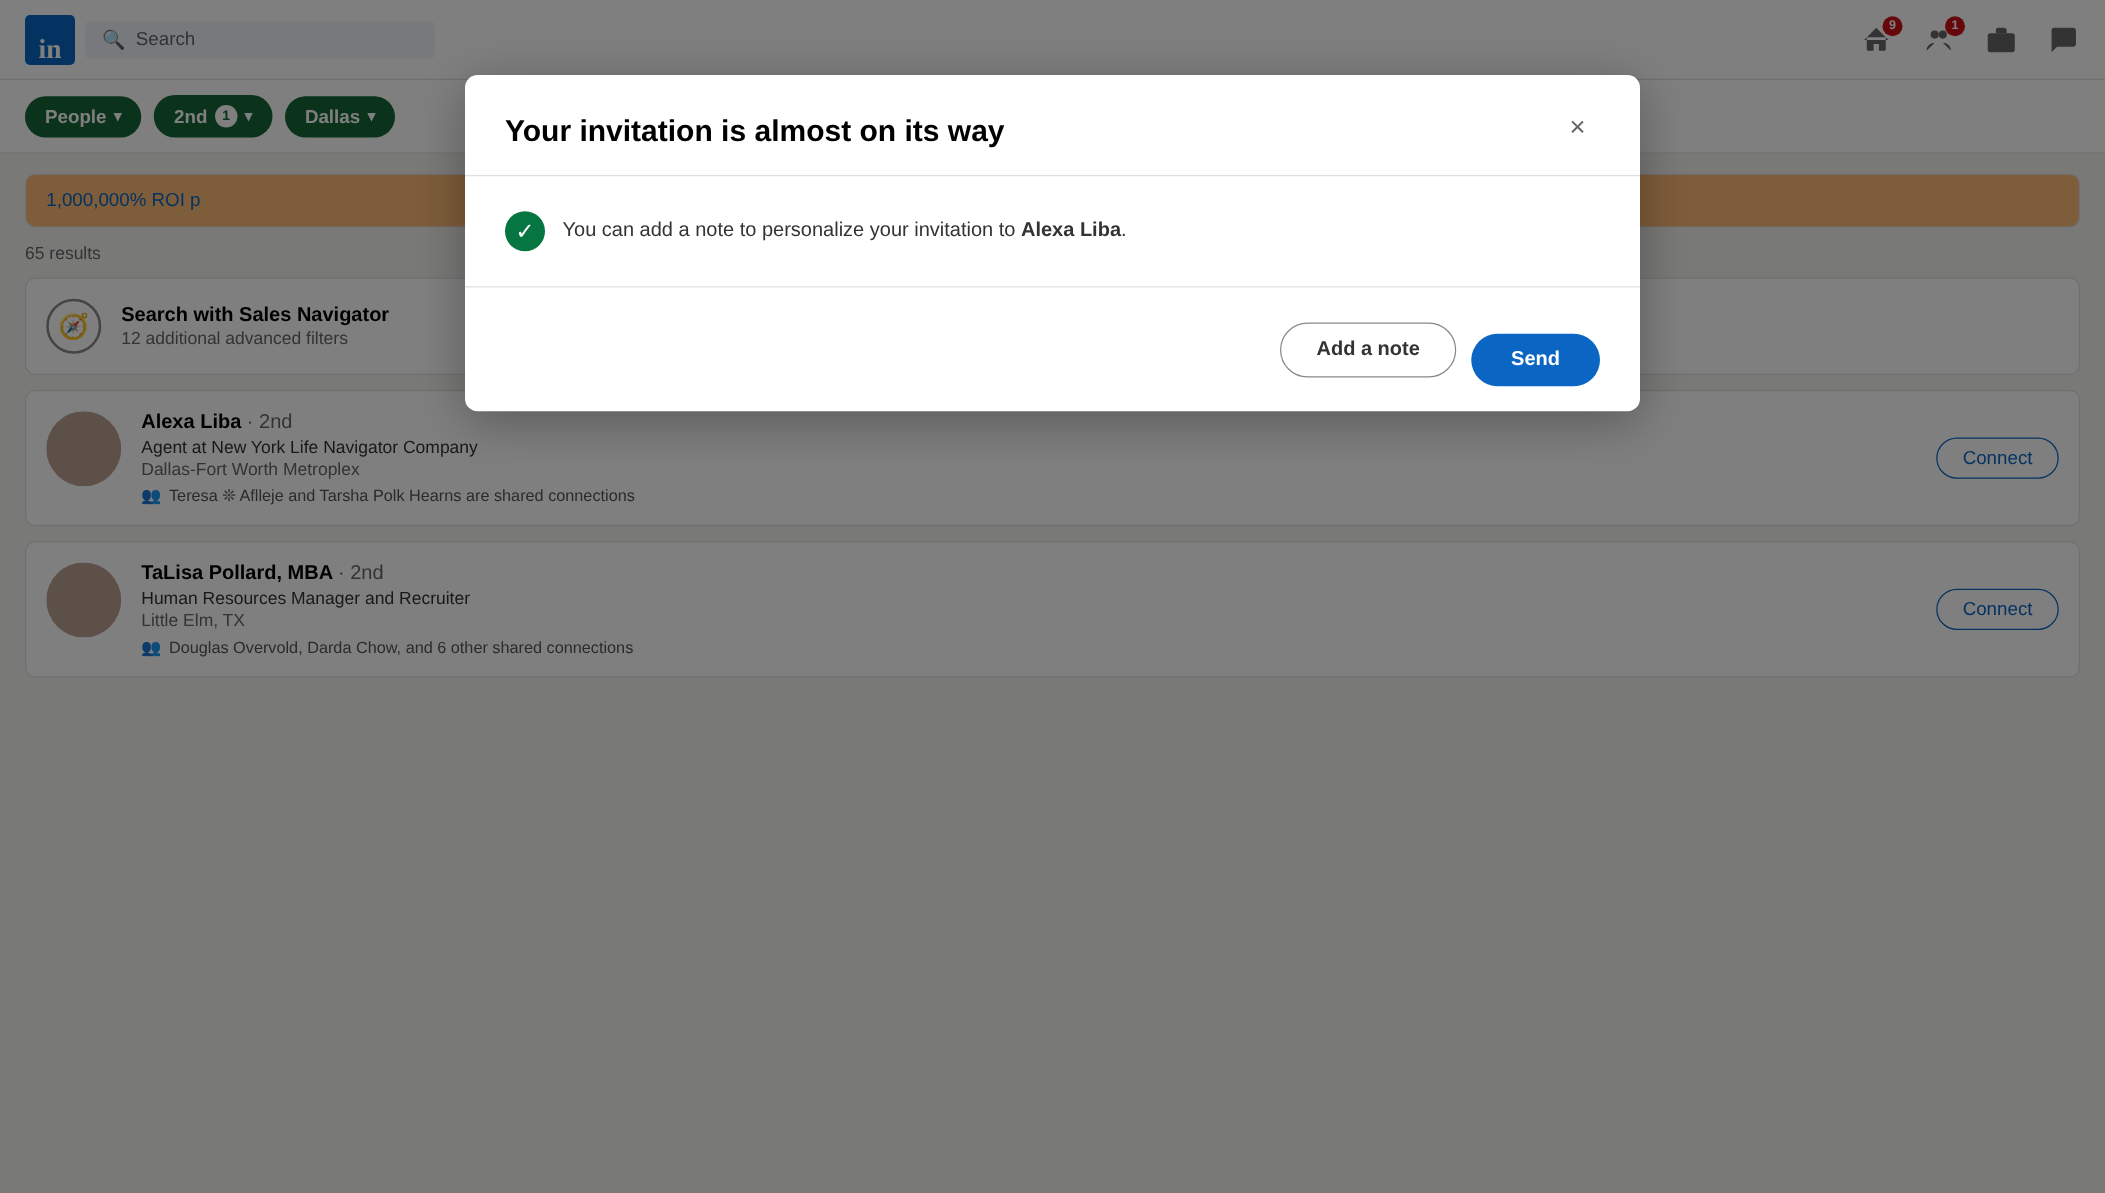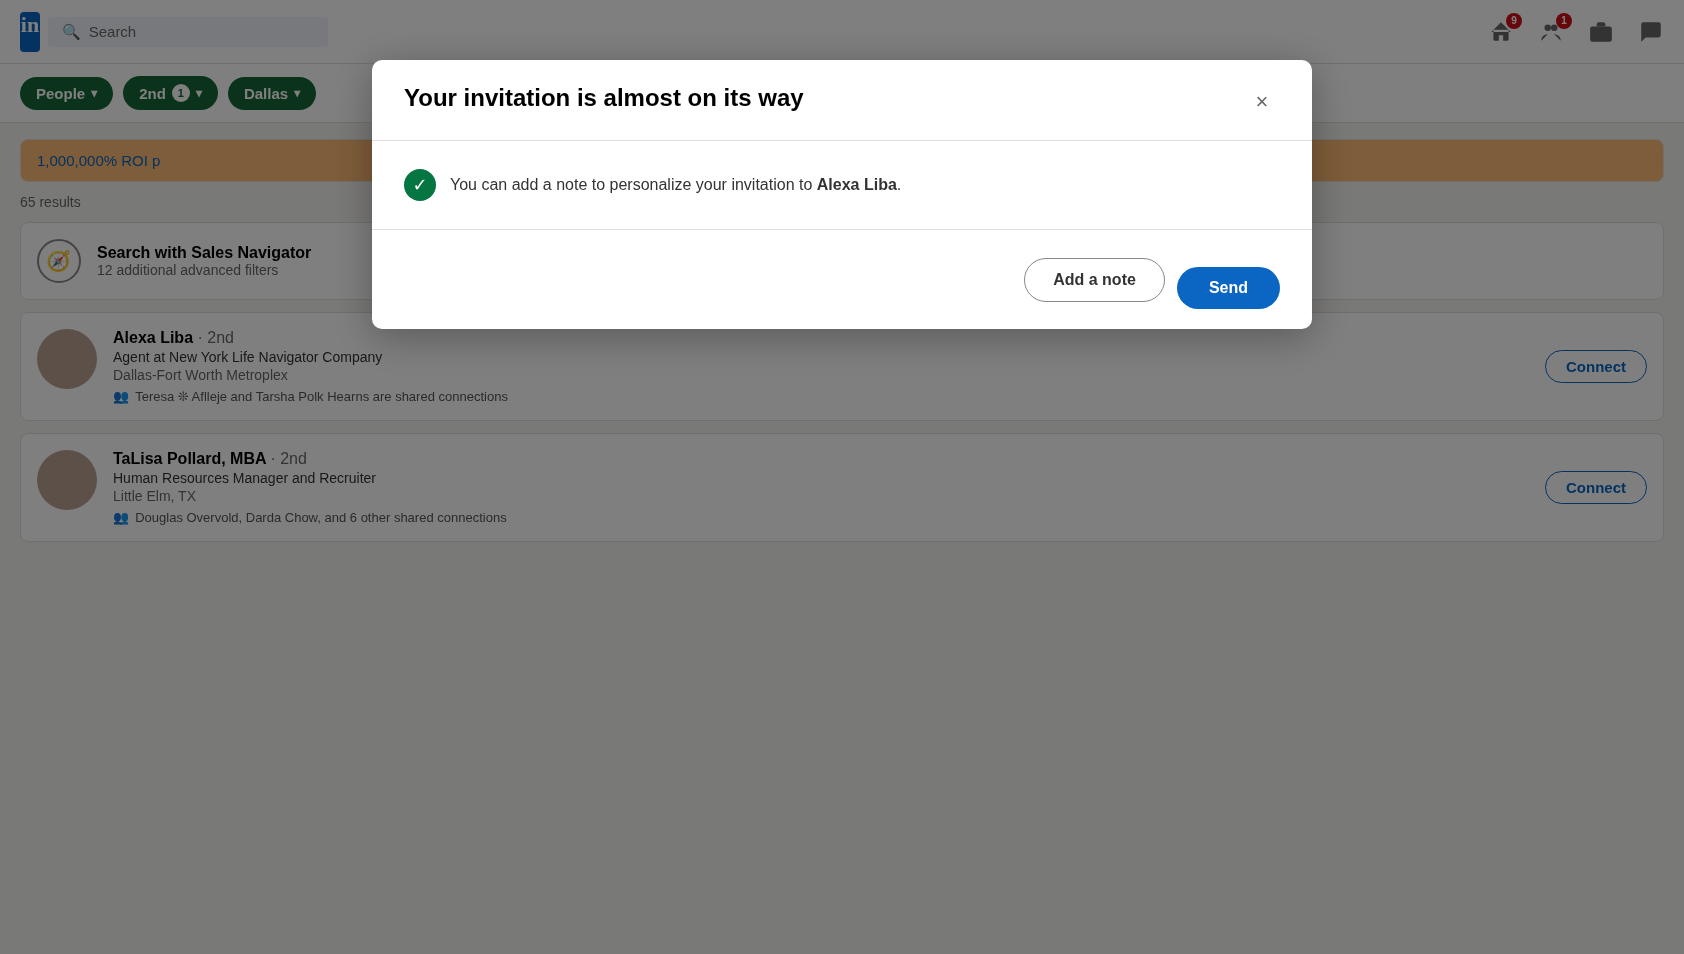--- a/index.html
+++ b/index.html
@@ -10,24 +10,24 @@
       background: #fff;
       border-bottom: 1px solid #e0dfdc;
       display: flex;
       align-items: center;
       padding: 0 20px;
       height: 64px;
       position: relative;
       z-index: 1;
     }
     .linkedin-logo {
-      width: 20px; height: 40px;
+      width: 40px; height: 40px;
       background: #0a66c2;
       border-radius: 4px;
-      display: flex; align-items: flex-start; justify-content: center;
+      display: flex; align-items: flex-end; justify-content: center;
       color: #fff; font-weight: 900; font-size: 22px;
       font-family: Georgia, serif;
       flex-shrink: 0;
       margin-right: 8px;
     }
     .search-bar {
       display: flex; align-items: center;
       background: #eef3f8;
       border-radius: 4px;
       padding: 6px 14px;
@@ -155,21 +155,21 @@
     .person-title { font-size: 14px; color: #333; margin-bottom: 2px; }
     .person-location { font-size: 14px; color: #666; margin-bottom: 6px; }
     .shared-connections { font-size: 13px; color: #555; display: flex; align-items: center; gap: 6px; }
     .connect-btn {
       background: transparent;
       border: 1.5px solid #0a66c2;
       color: #0a66c2;
       border-radius: 20px;
       padding: 7px 20px;
       font-size: 15px;
-      font-weight: 700;
+      font-weight: 400;
       cursor: pointer;
       white-space: nowrap;
       align-self: center;
       margin-left: auto;
     }
 
     
     .overlay {
       position: fixed;
       top: 0; left: 0;
@@ -185,21 +185,21 @@
       background: #fff;
       border-radius: 10px;
       width: 940px;
       max-width: 95%;
       box-shadow: 0 8px 40px rgba(0,0,0,0.3);
       overflow: hidden;
     }
     .modal-header {
       padding: 24px 32px 20px;
       display: flex;
-      align-items: flex-start;
+      align-items: flex-end;
       justify-content: space-between;
       border-bottom: 1px solid #e0dfdc;
     }
     .modal-title {
       font-size: 24px;
       font-weight: 600;
       color: #000;
     }
     .modal-close {
       background: none;

